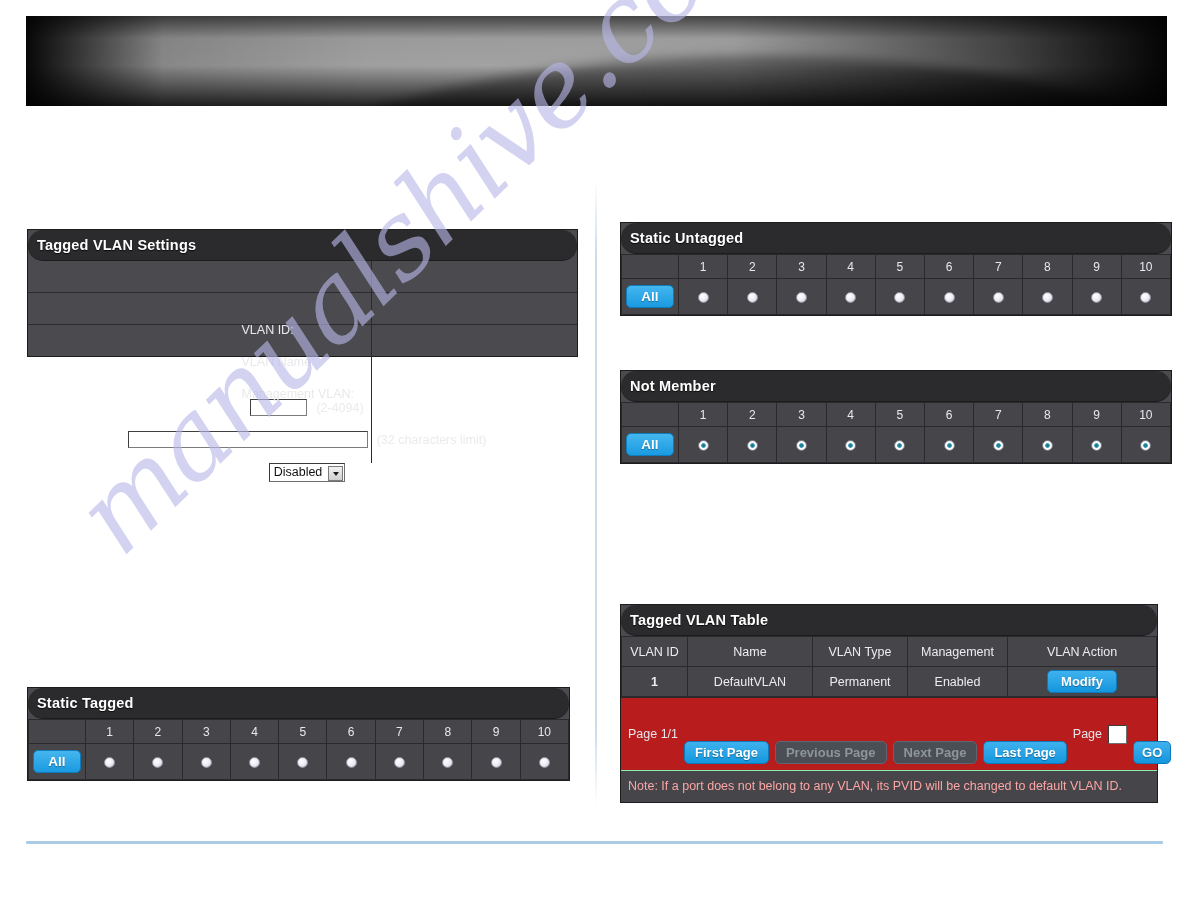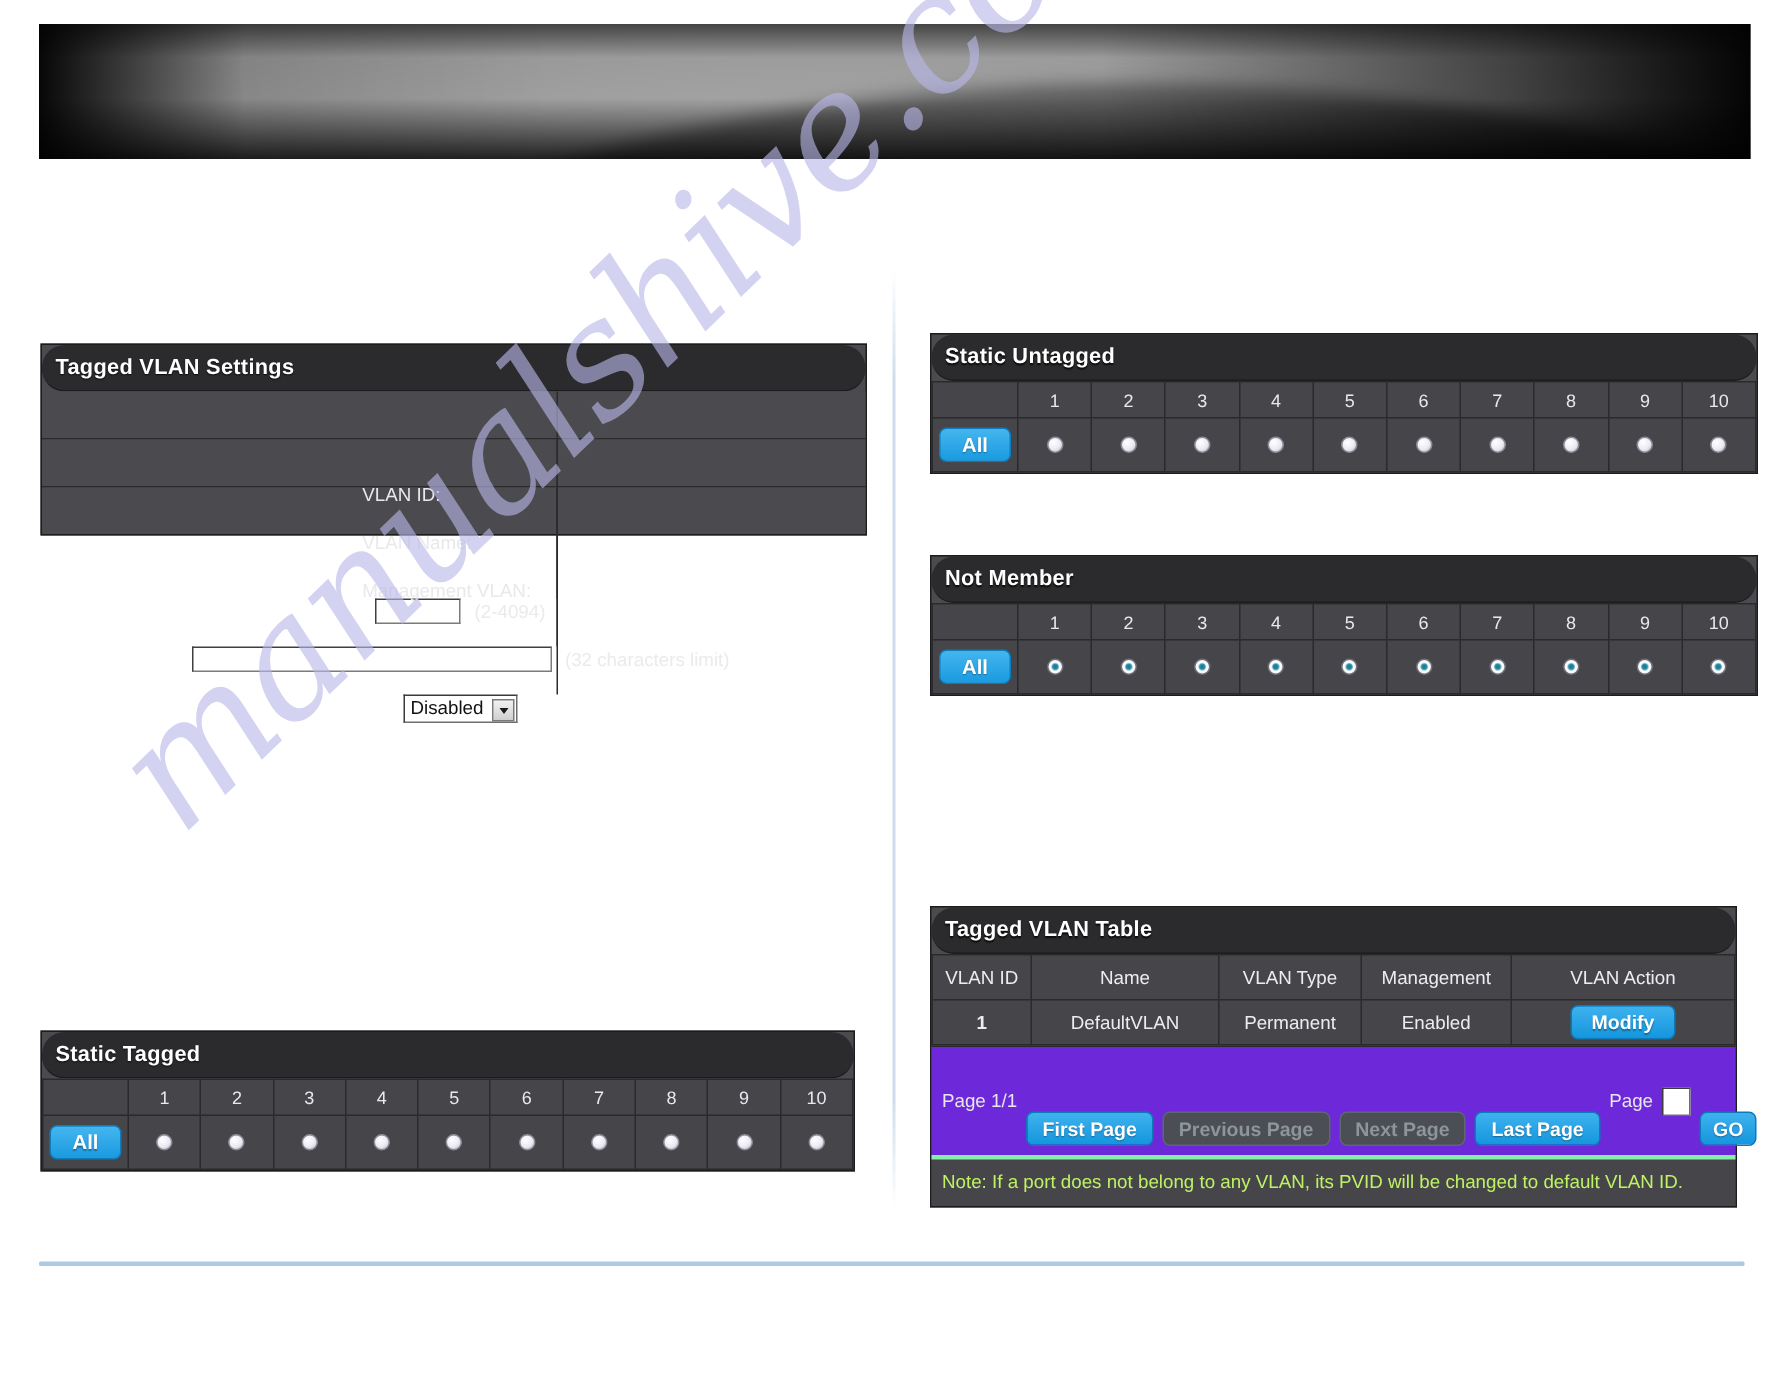--- a/index.html
+++ b/index.html
@@ -279,21 +279,21 @@
     font-size: 13px;
     font-weight: bold;
     padding: 3px 13px;
     text-shadow: 0 1px 1px rgba(0,0,0,0.35);
     cursor: pointer;
   }
   .pager {
     display: flex;
     align-items: center;
     gap: 6px;
-    background: #6d28d9;
+    background: #b91c1c;
     border-top: 1px solid #2a2a2c;
     padding: 6px 7px;
   }
   .pager-label { color: #e6e6ec; font-size: 12.5px; white-space: nowrap; }
   .pg-btn {
     display: inline-block;
     background: linear-gradient(#3fb2ee, #1496de);
     border: 1px solid #0d79b8;
     border-radius: 5px;
     color: #ffffff;
@@ -320,22 +320,22 @@
     border-top-color: #3b3b3b;
     border-left-color: #3b3b3b;
     box-sizing: border-box;
     outline: none;
     font-size: 12px;
     padding: 0 1px;
   }
   .pg-go { padding: 3px 8px; }
   .note-row {
     background: #45454a;
-    border-top: 3px solid #86efac;
-    color: #bef264;
+    border-top: 1px solid #86efac;
+    color: #fca5a5;
     font-size: 12.5px;
     padding: 8px 7px 9px 7px;
     white-space: nowrap;
   }
 </style>
 </head>
 <body>
 
 <div class="banner">
   <div class="arc"></div>

